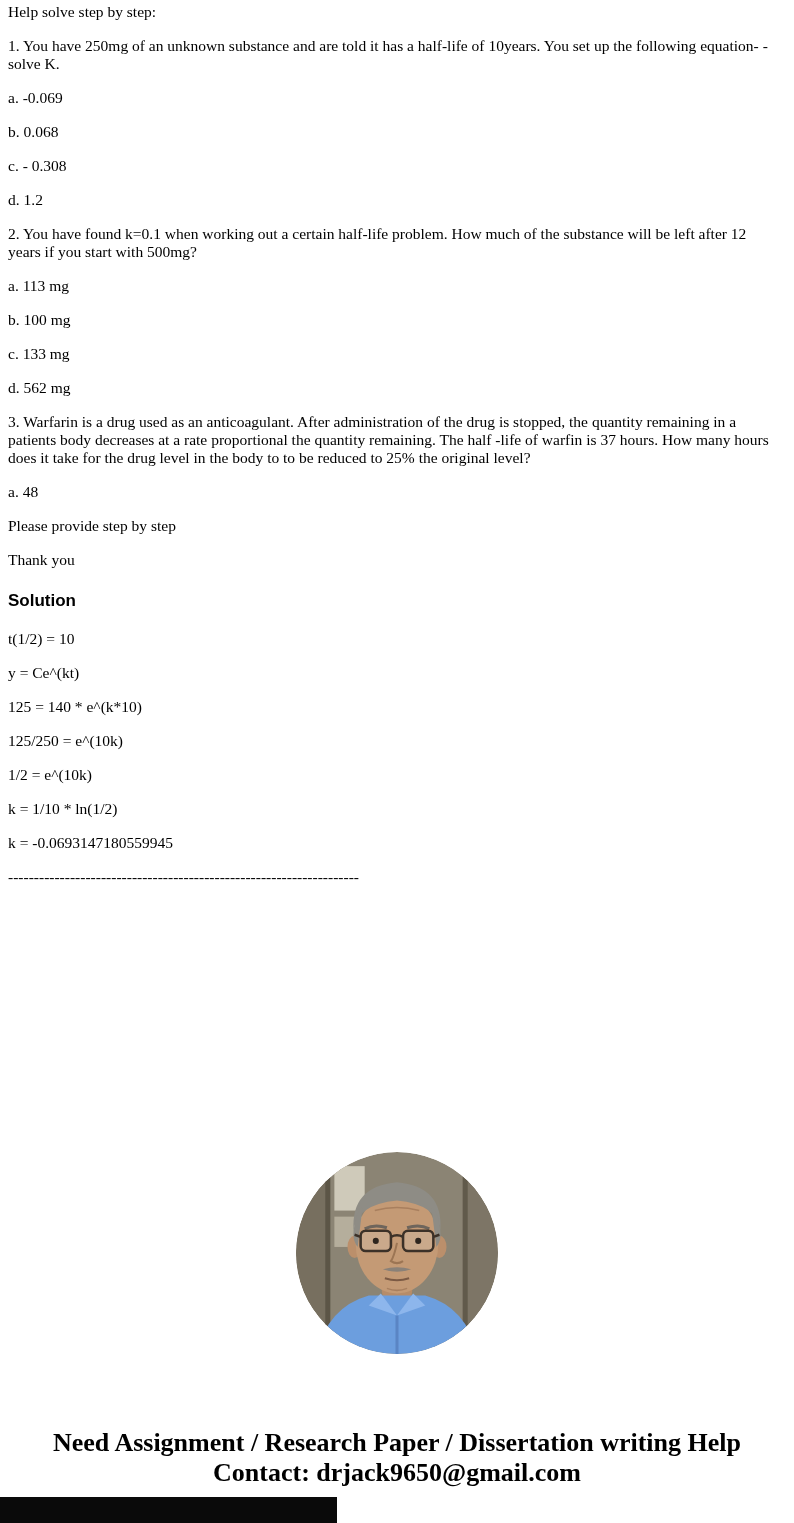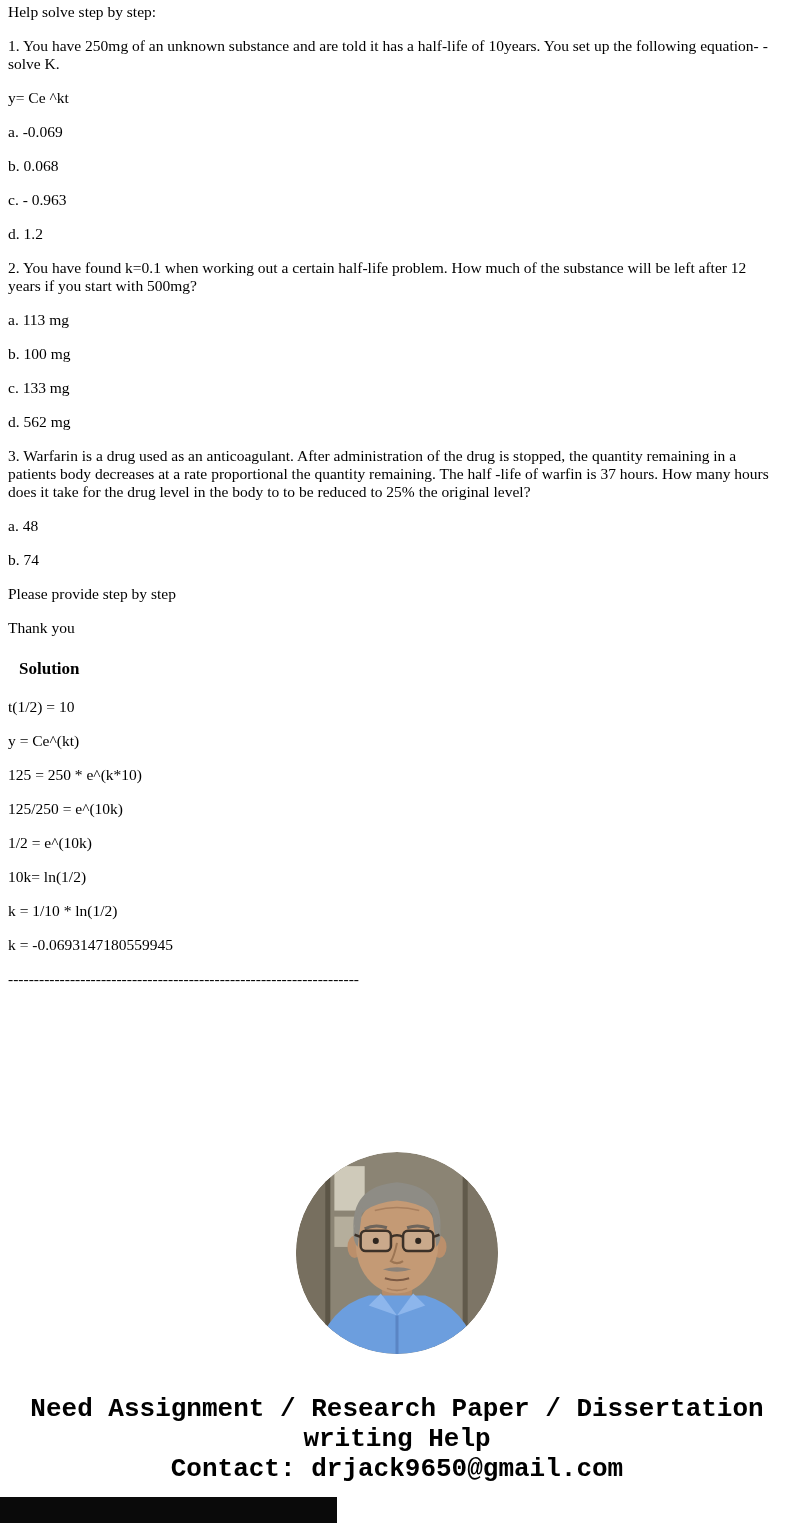--- a/index.html
+++ b/index.html
@@ -16,43 +16,43 @@
   .doc-text {
     height: 1122px;
     overflow: hidden;
     padding: 3px 19px 0 8px;
     font-size: 15.5px;
     line-height: 18px;
   }
   .doc-text p { margin: 16px 0; }
   .doc-text p:first-child { margin-top: 0; }
   .solution-heading {
-    font-family: Liberation Serif, serif;
+    font-family: Liberation Sans, sans-serif;
     font-size: 17px;
     font-weight: bold;
     line-height: 20px;
-    margin: 22px 0 19px 11px;
+    margin: 22px 0 19px 0;
   }
   .dashes { letter-spacing: 0; white-space: nowrap; }
   .photo-wrap {
     margin-top: 30px;
     display: flex;
     justify-content: center;
   }
   .avatar {
     width: 202px;
     height: 202px;
     border-radius: 50%;
     overflow: hidden;
   }
   .footer {
-    margin-top: 40px;
+    margin-top: 74px;
     padding: 0 20px;
     text-align: center;
-    font-family: Liberation Mono, monospace;
+    font-family: Liberation Serif, serif;
     font-weight: bold;
     font-size: 26px;
     line-height: 30px;
     color: #000000;
   }
   .bottom-bar {
     position: absolute;
     left: 0;
     bottom: 0;
     width: 337px;
@@ -62,47 +62,44 @@
 </style>
 </head>
 <body>
 
 <div class="page">
 
   <div class="doc-text">
     <p>Help solve step by step:</p>
 
     <p>1. You have 250mg of an unknown substance and are told it has a half-life of 10years. You set up the following equation- - solve K.</p>
-    <p>y= Ce ^kt</p>
     <p>a. -0.069</p>
     <p>b. 0.068</p>
-    <p>c. - 0.963</p>
+    <p>c. - 0.308</p>
     <p>d. 1.2</p>
 
     <p>2. You have found k=0.1 when working out a certain half-life problem. How much of the substance will be left after 12 years if you start with 500mg?</p>
     <p>a. 113 mg</p>
     <p>b. 100 mg</p>
     <p>c. 133 mg</p>
     <p>d. 562 mg</p>
 
     <p>3. Warfarin is a drug used as an anticoagulant. After administration of the drug is stopped, the quantity remaining in a patients body decreases at a rate proportional the quantity remaining. The half -life of warfin is 37 hours. How many hours does it take for the drug level in the body to to be reduced to 25% the original level?</p>
     <p>a. 48</p>
-    <p>b. 74</p>
 
     <p>Please provide step by step</p>
     <p>Thank you</p>
 
     <h2 class="solution-heading">Solution</h2>
 
     <p>t(1/2) = 10</p>
     <p>y = Ce^(kt)</p>
-    <p>125 = 250 * e^(k*10)</p>
+    <p>125 = 140 * e^(k*10)</p>
     <p>125/250 = e^(10k)</p>
     <p>1/2 = e^(10k)</p>
-    <p>10k= ln(1/2)</p>
     <p>k = 1/10 * ln(1/2)</p>
     <p>k = -0.0693147180559945</p>
     <p class="dashes">--------------------------------------------------------------------</p>
   </div>
 
   <div class="photo-wrap">
     <div class="avatar">
       <svg viewBox="0 0 200 200" width="202" height="202" aria-hidden="true">
         <defs>
           <clipPath id="avclip">

